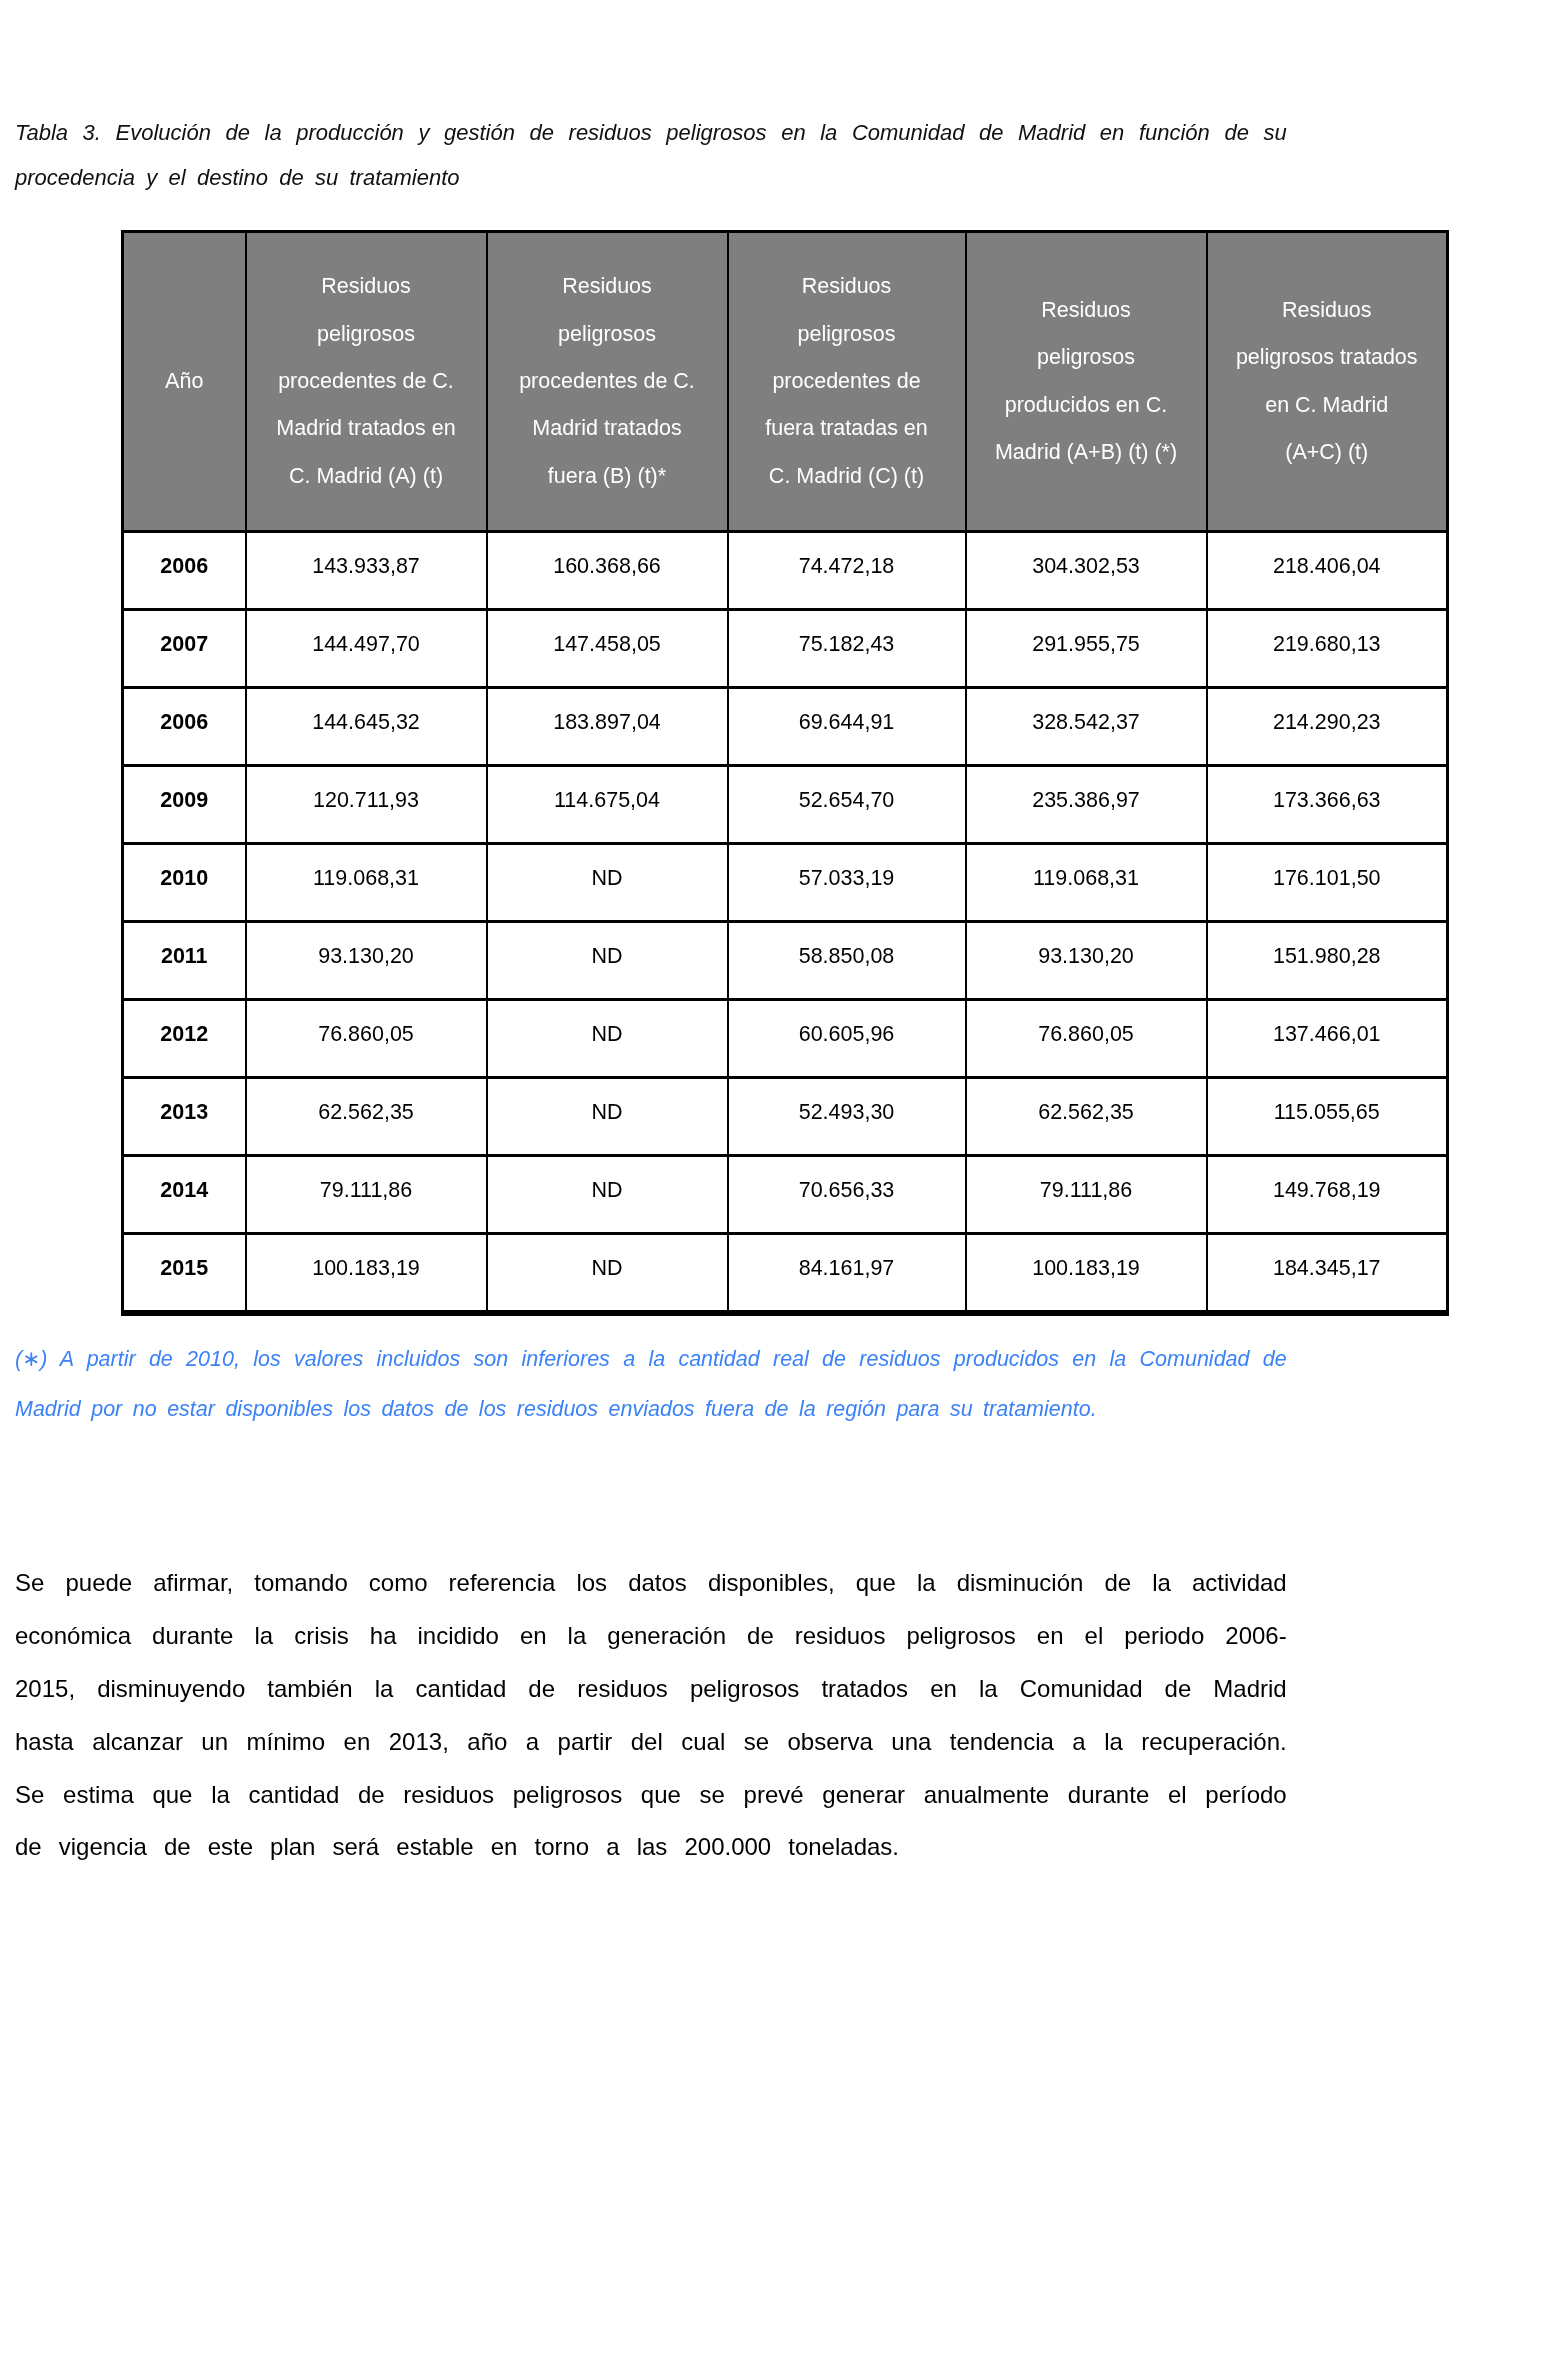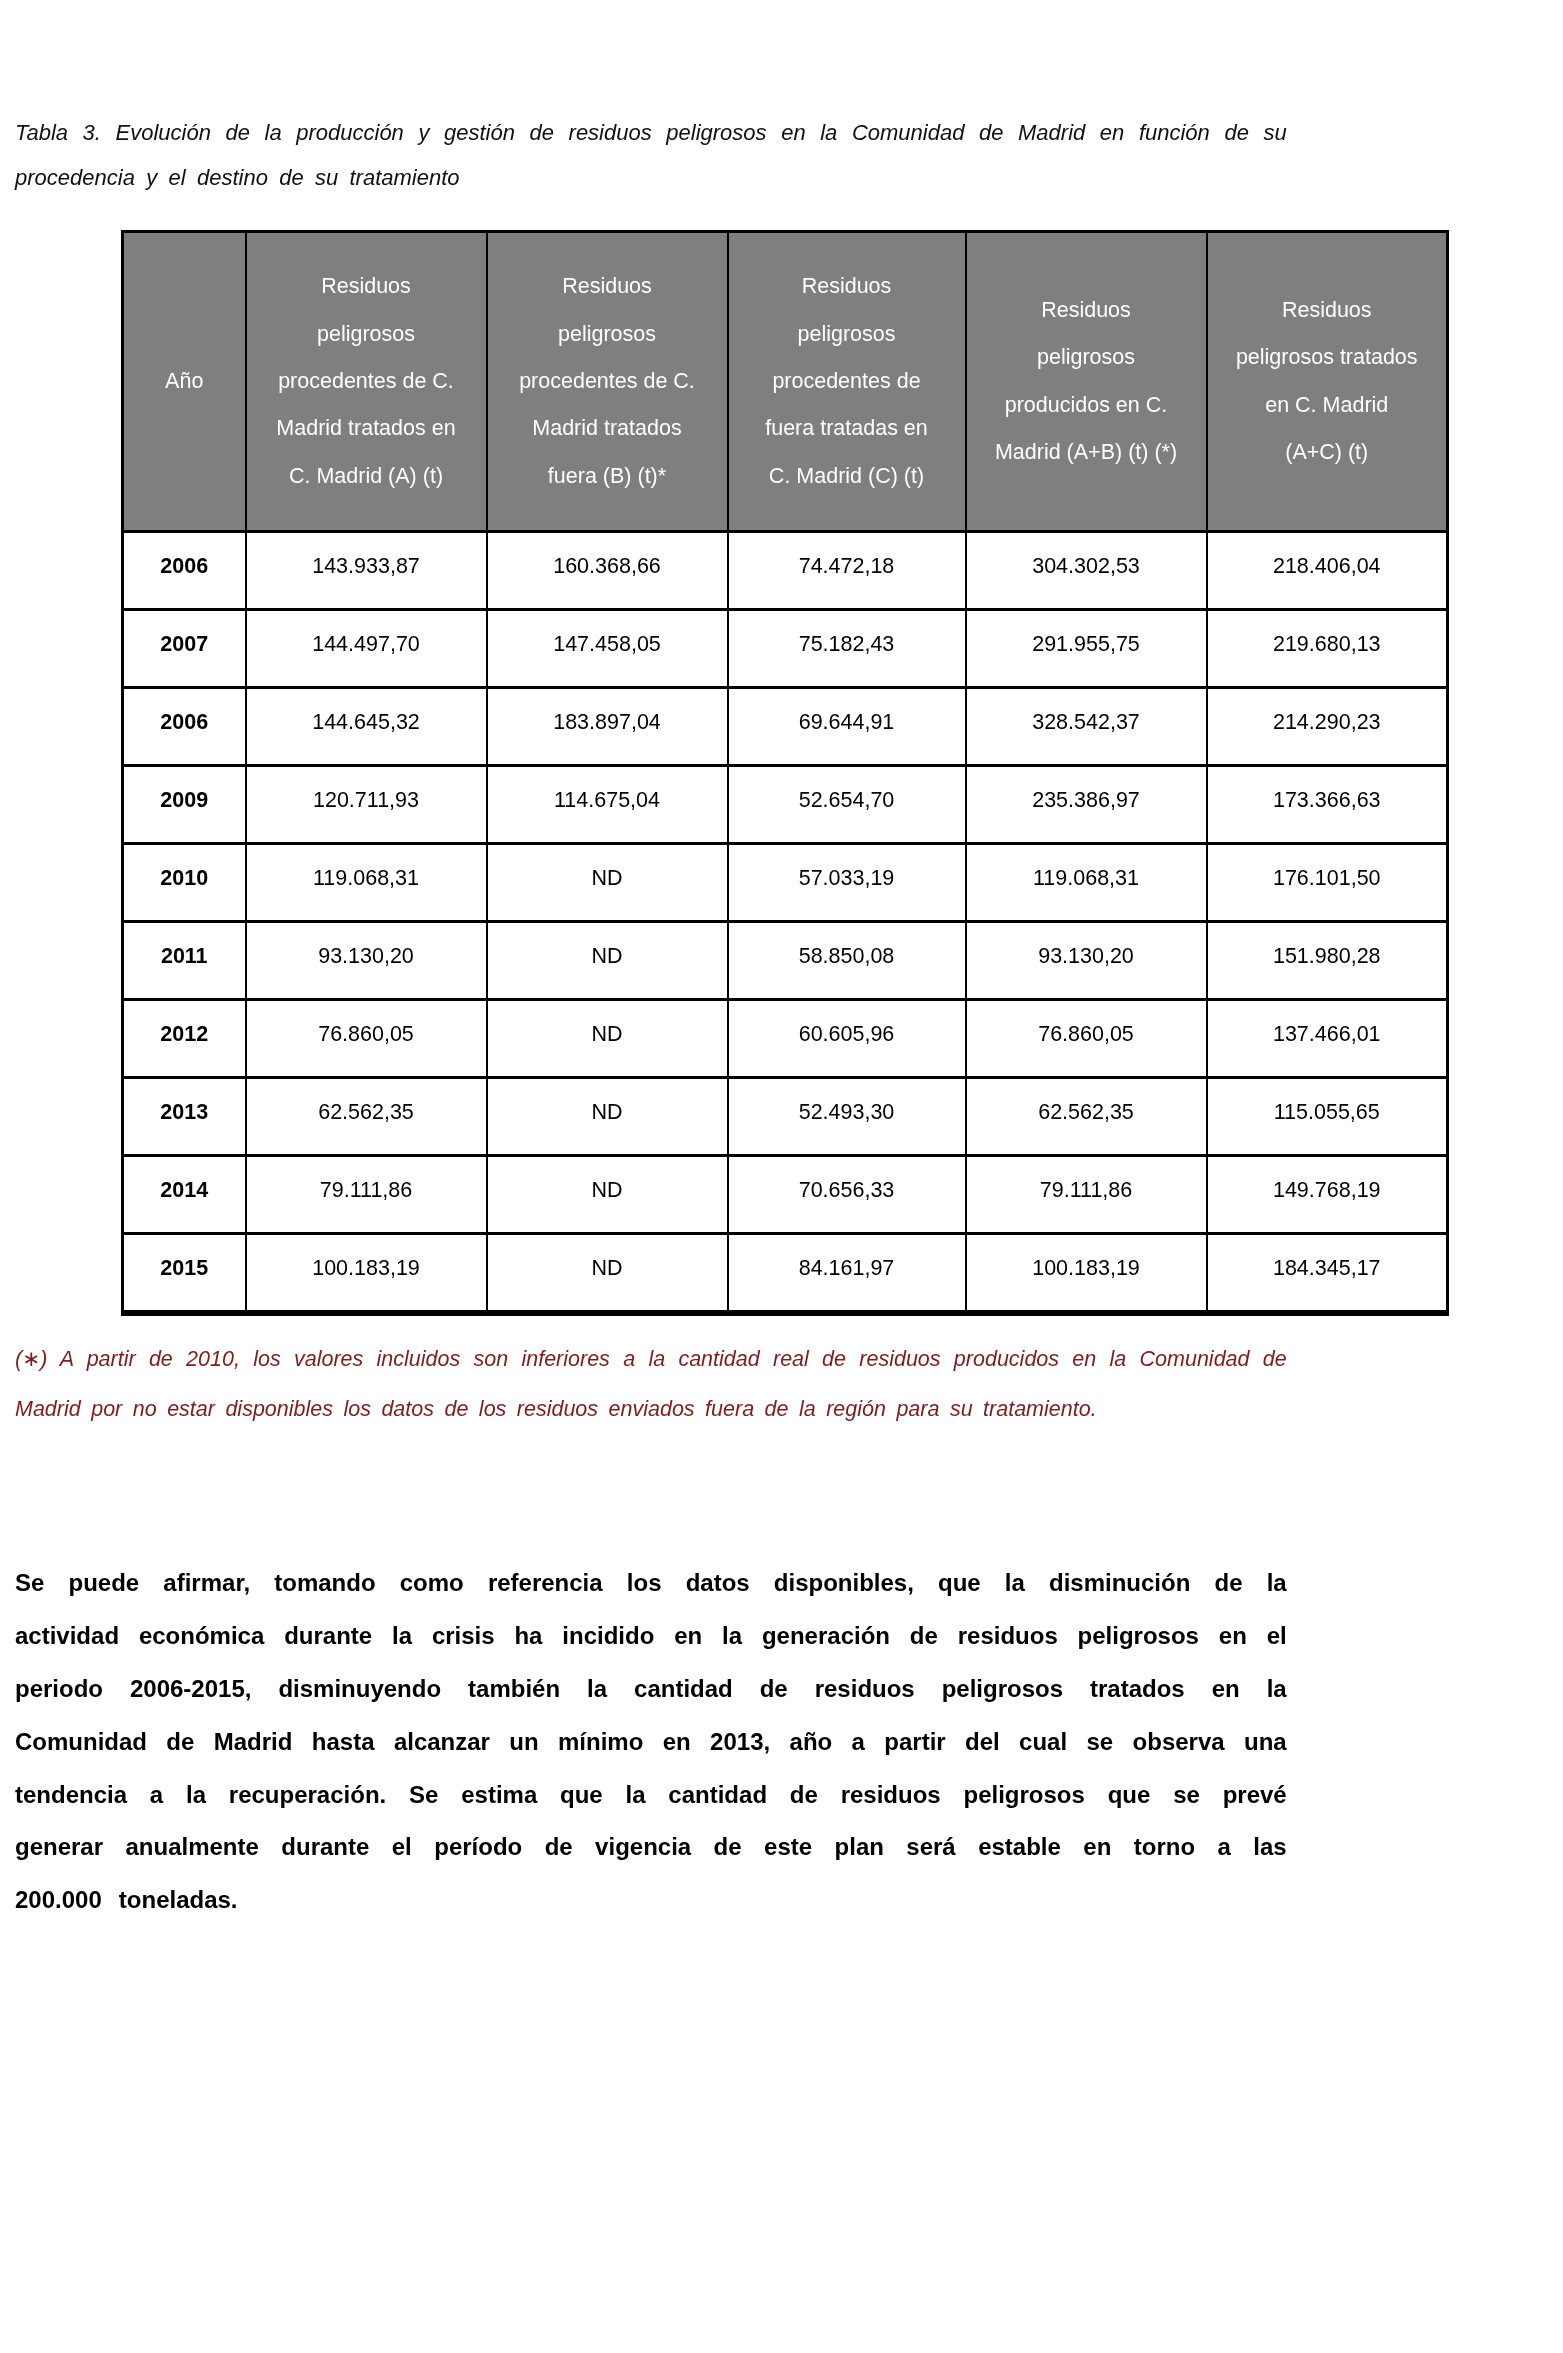--- a/index.html
+++ b/index.html
@@ -65,30 +65,29 @@
     font-weight: 600;
     margin-left: 28px;
   }
   .footnote {
     margin-top: 19.3px;
     font-style: italic;
     font-size: 21.5px;
     line-height: 2.3;
     text-align: justify;
     word-spacing: 4.5px;
-    color: #7f1d1d;
+    color: #3b82f6;
   }
   .body-paragraph {
     margin-top: 123px;
     font-size: 24px;
     line-height: 2.2;
     text-align: justify;
     word-spacing: 10.4px;
     color: #000000;
-    font-weight: bold;
   }
 </style>
 </head>
 <body>
 
 <div class="page">
 
   <p class="doc-title">Tabla 3. Evolución de la producción y gestión de residuos peligrosos en la Comunidad de Madrid en función de su procedencia y el destino de su tratamiento</p>
 
   <div class="table-wrap">

